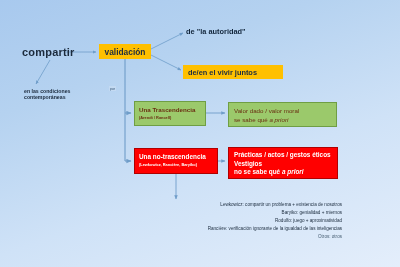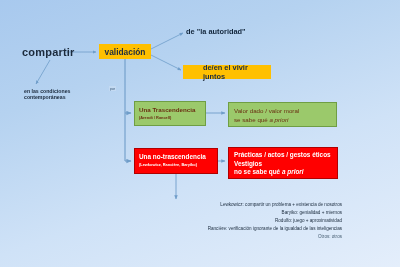--- a/index.html
+++ b/index.html
@@ -55,41 +55,41 @@
     left: 186px;
     top: 28px;
     font-size: 7.4px;
     font-weight: bold;
     color: #12263b;
   }
   
   .box {
     position: absolute;
     box-sizing: border-box;
-    padding: 3px 20px;
+    padding: 3px 5px;
   }
   .box-yellow {
     background: #ffc000;
     color: #22303f;
     font-weight: bold;
   }
   .node-validacion {
     left: 99px;
     top: 44px;
     width: 52px;
     height: 15px;
     font-size: 8.4px;
     display: flex;
     align-items: center;
     justify-content: center;
   }
   .node-vivir {
     left: 183px;
     top: 65px;
-    width: 88px;
+    width: 100px;
     height: 14px;
     font-size: 7.4px;
     display: flex;
     align-items: center;
   }
   .box-green {
     background: #9bc96b;
     border: 1px solid #6f9e44;
     color: #6a2f12;
   }

